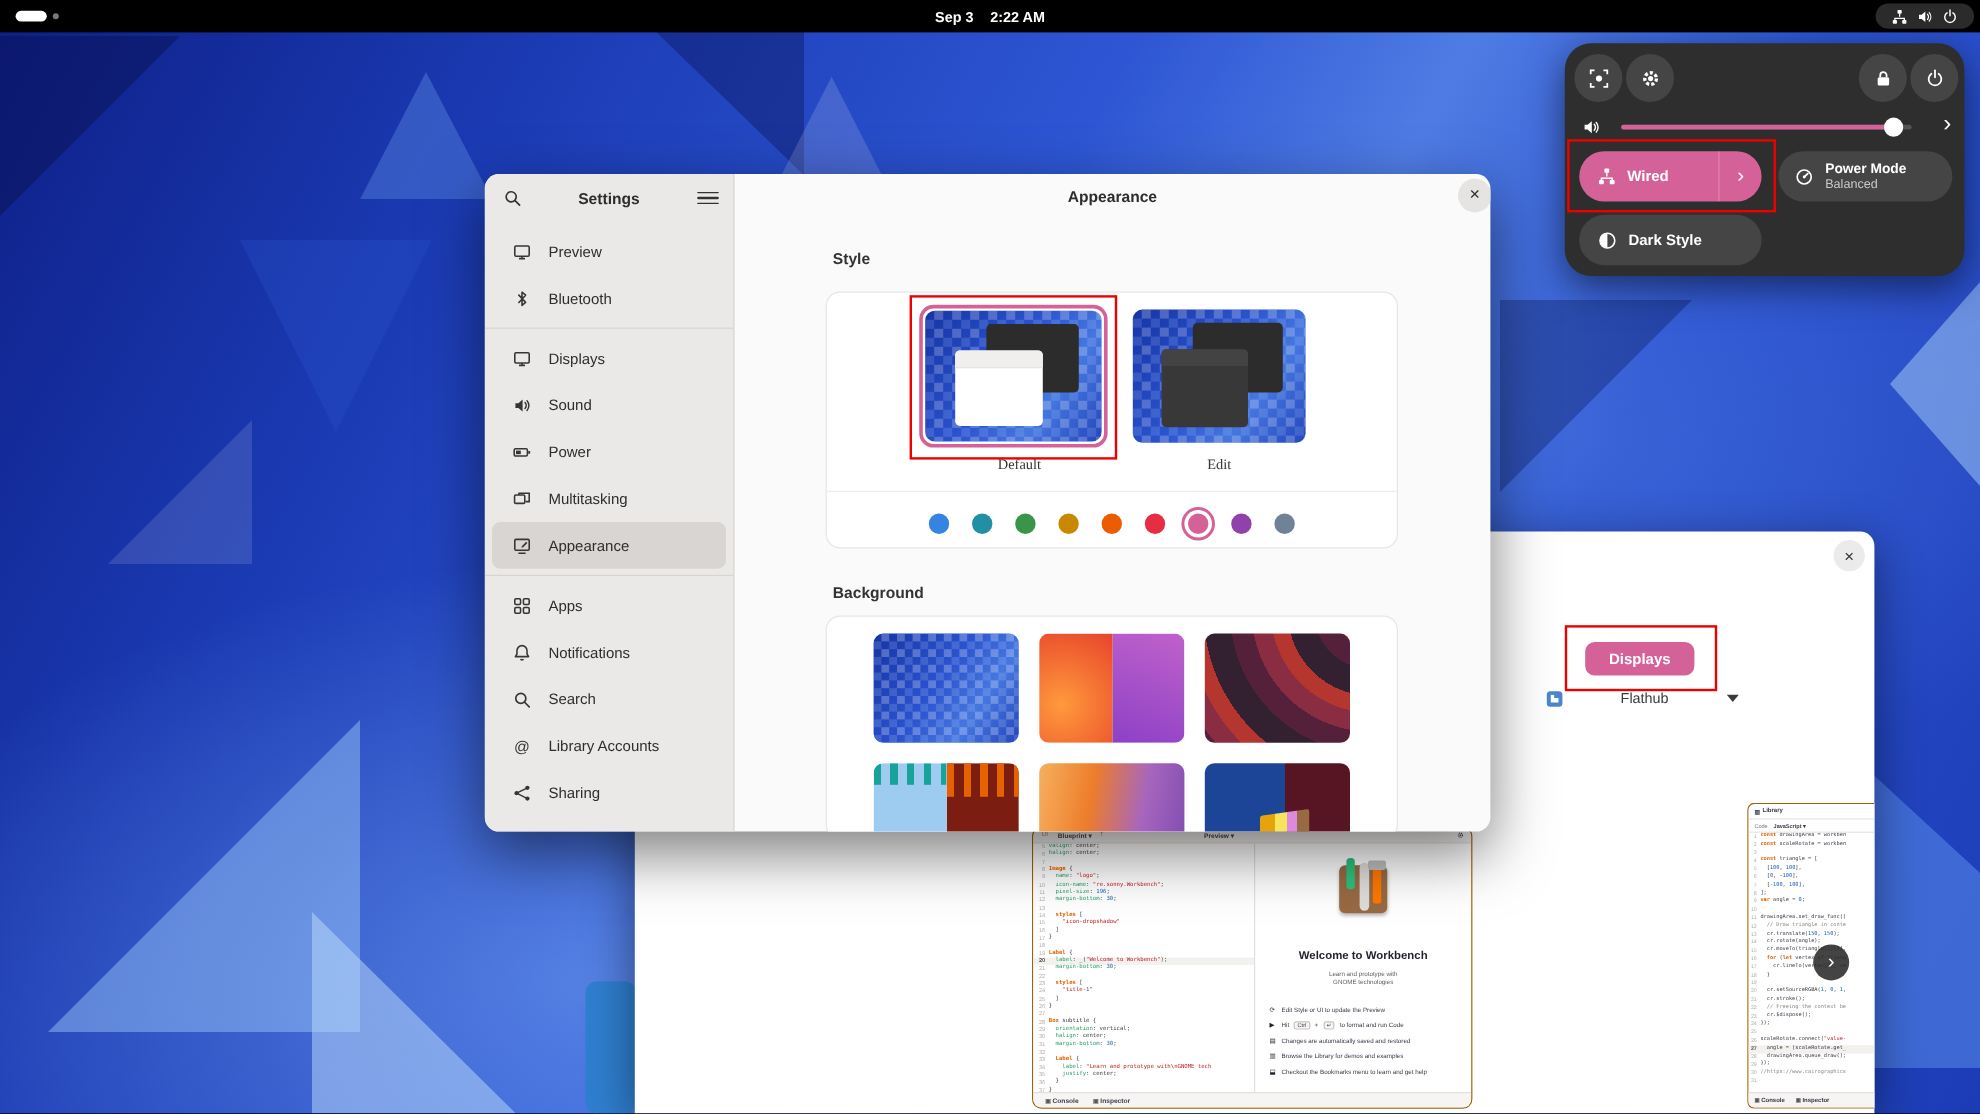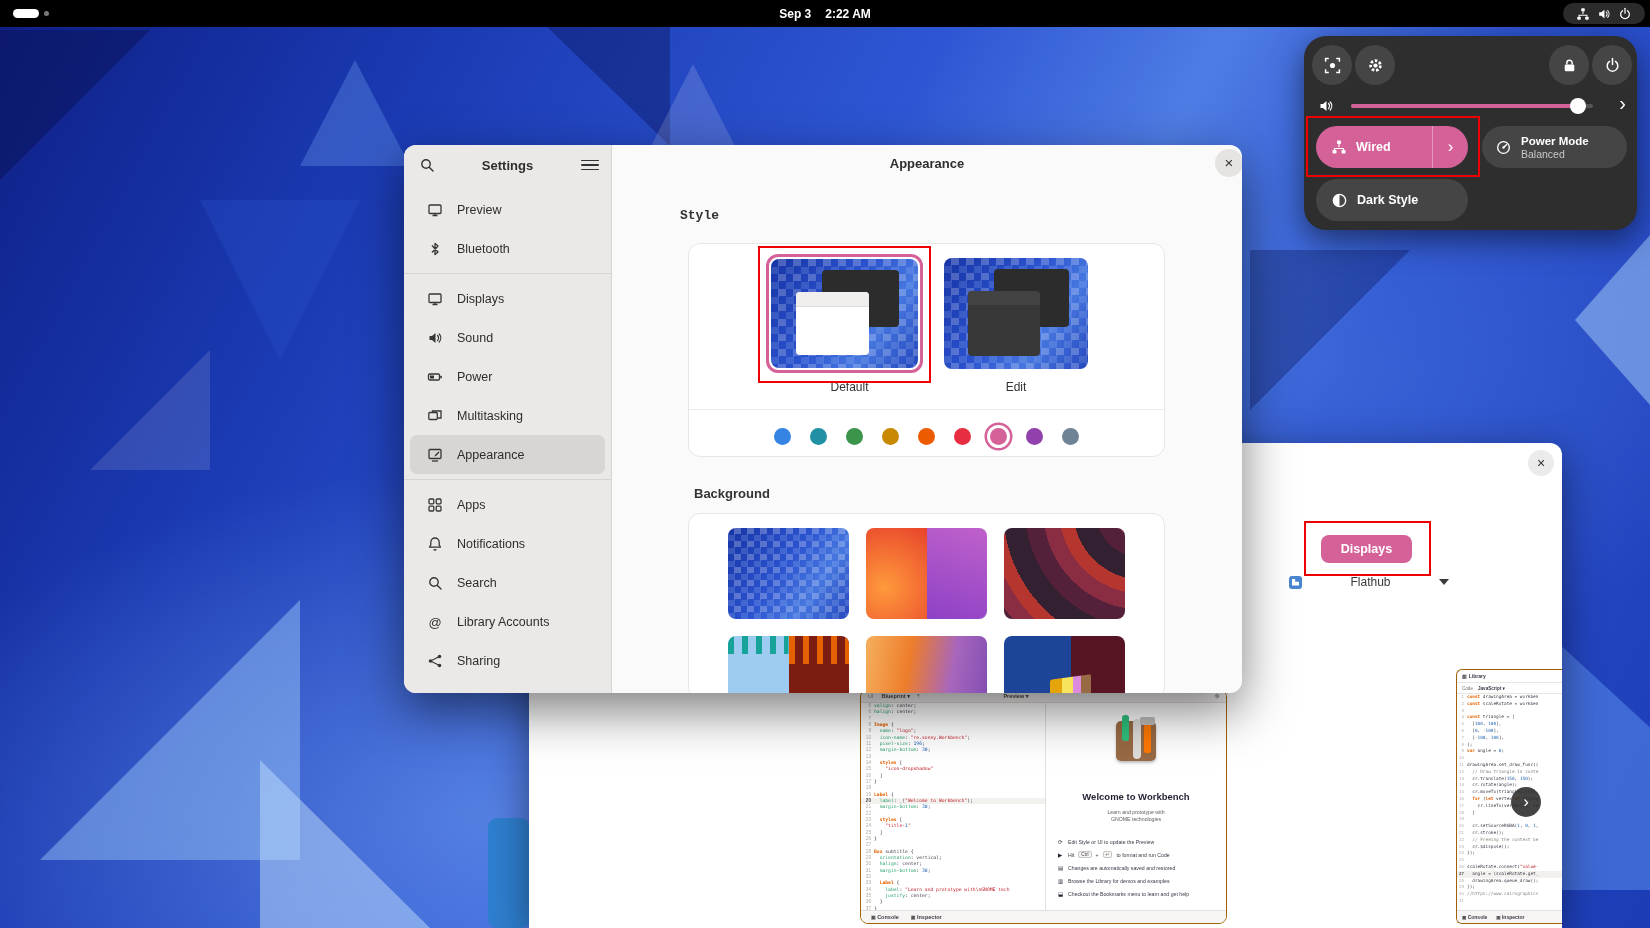--- a/index.html
+++ b/index.html
@@ -147,23 +147,23 @@
   .sb-item { display:flex; align-items:center; height:39px; padding-left:17px; cursor:pointer; margin:0 6px; border-radius:7px; }
   .sb-item.selected { background:#d9d5d2; }
   .sb-ic { width:16px; height:16px; color:#363636; flex:none; }
   .sb-lb { margin-left:14px; font-size:12.5px; color:#2e2e2e; }
   .sb-div { height:1px; background:#d8d4d0; margin:5px 0; }
   .main { position:absolute; left:208px; top:0; right:0; height:100%; }
   .main-title { position:absolute; left:0; top:11px; width:100%; text-align:center; font-weight:bold; font-size:13px; color:#2e2e2e; }
   .main-close { position:absolute; left:603px; top:4px; width:28px; height:28px; border-radius:50%; background:#e6e4e2;
     border:none; font-size:15px; color:#333; cursor:pointer; line-height:28px; text-align:center; }
   .sec-label { position:absolute; font-weight:bold; font-size:13px; color:#333; }
-  .lbl-style { left:68px; top:63px;font-family:Liberation Mono, monospace; }
+  .lbl-style { left:82px; top:63px; }
   .card { position:absolute; left:76px; width:477px; background:#fff; border:1px solid #e8e6e3; border-radius:12px; }
-  .card-style { top:98px; height:214px; }
+  .card-style { top:98px; height:214px;font-family:Liberation Serif, serif; }
   .style-opt { position:absolute; cursor:pointer; }
   .thumb { border-radius:8px; overflow:hidden; position:relative;
     background:linear-gradient(125deg,#1634a6 0%,#2b53cf 45%,#4677e0 70%,#2446bd 100%); }
   .thumb:after { content:""; position:absolute; inset:0;
     background-image:conic-gradient(rgba(255,255,255,.22) 0 90deg, transparent 90deg 180deg, rgba(190,215,250,.16) 180deg 270deg, transparent 270deg);
     background-size:15px 15px; }
   .selwrap { position:absolute; left:77px; top:10px; border:3px solid; border-radius:12px; padding:2px; background:#fff; }
   .selwrap .thumb { width:147px; height:109px; }
   .thumb-dark { position:absolute; left:255px; top:14px; width:144px; height:111px; }
   .mini-back { position:absolute; right:13%; top:10%; width:52%; height:52%; background:#2c2c2c; border-radius:4px; z-index:2; }

